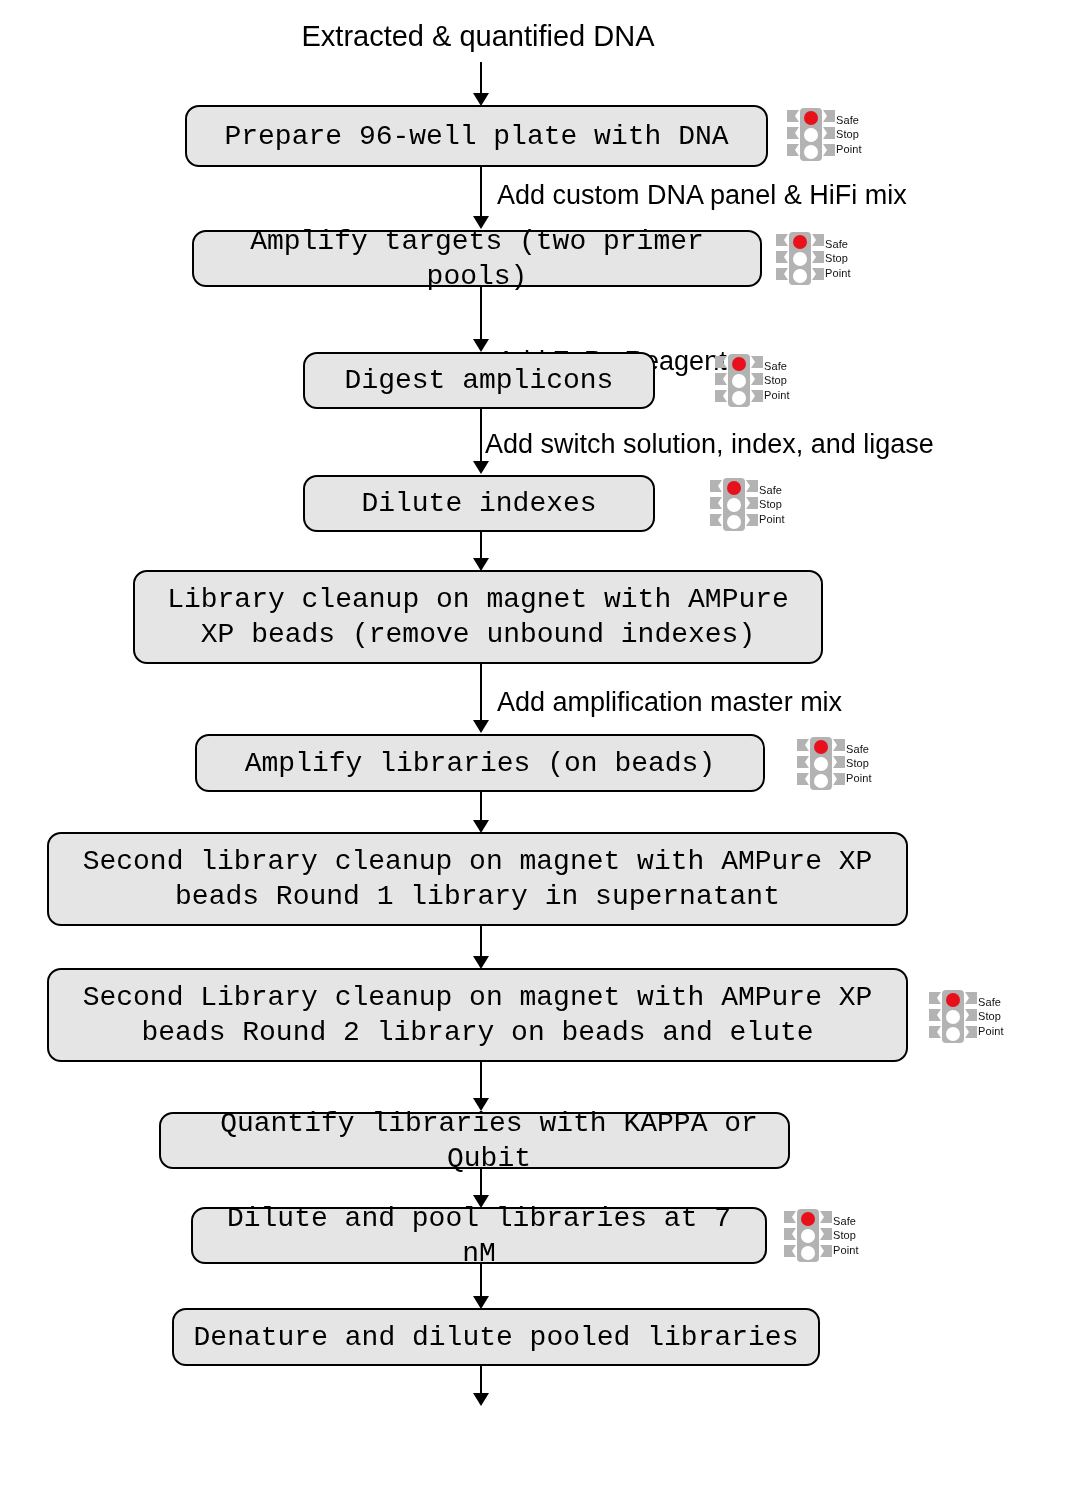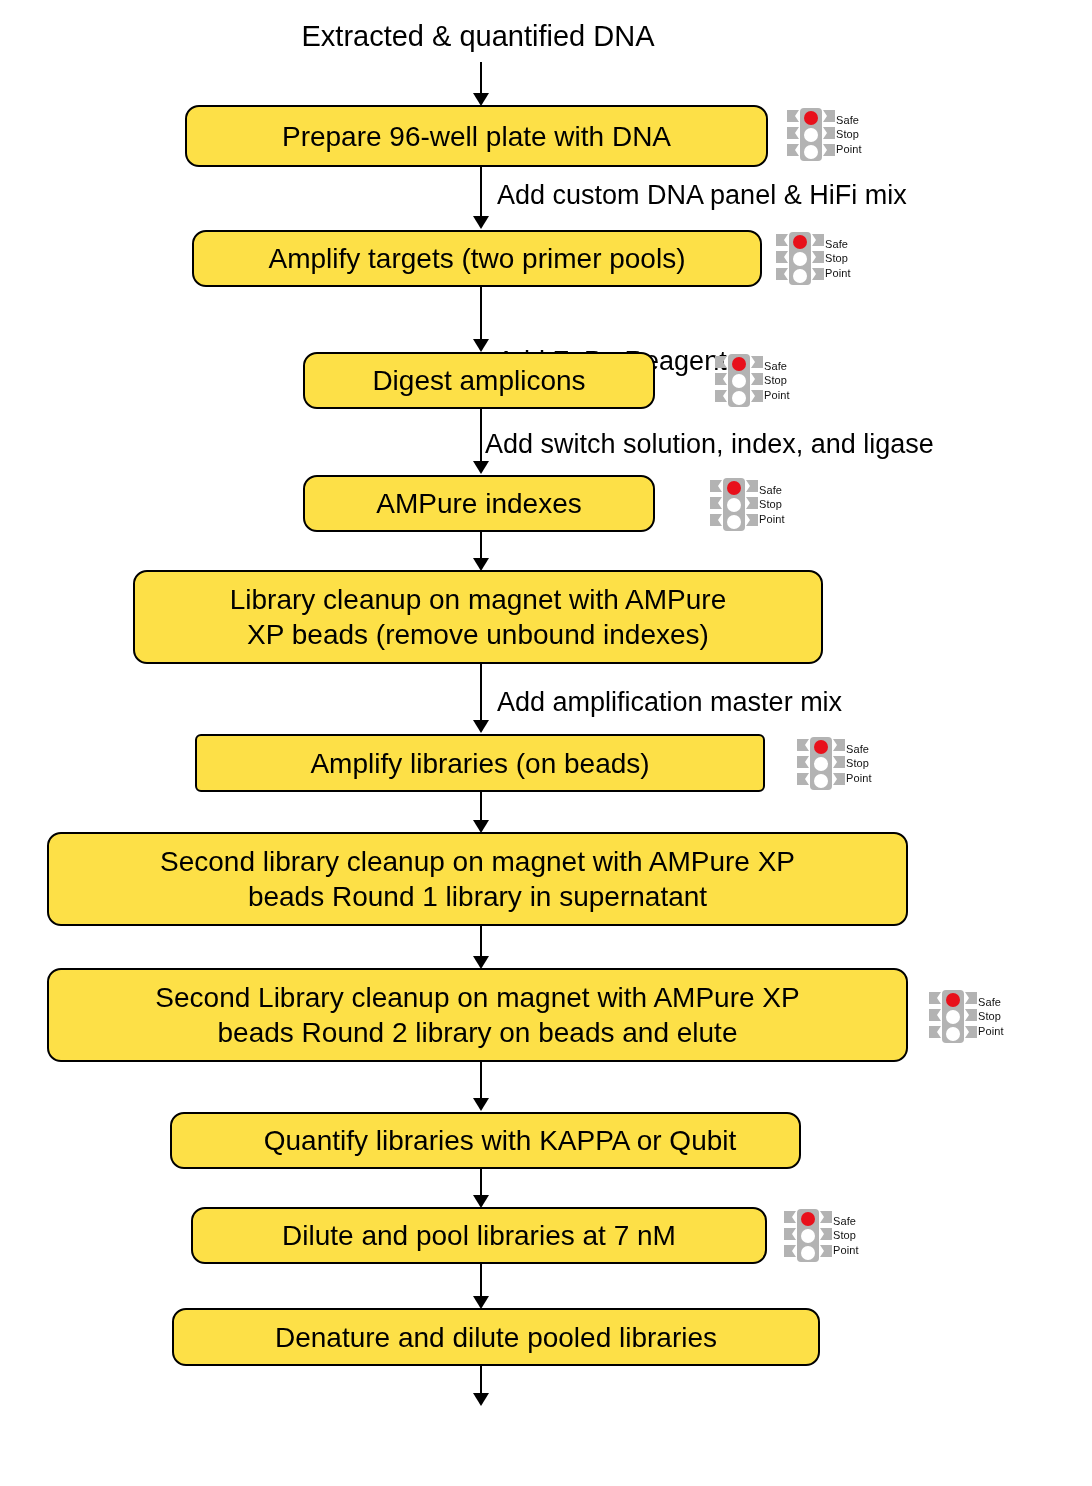--- a/index.html
+++ b/index.html
@@ -11,30 +11,31 @@
     position:relative;
     overflow:hidden;
   }
   #canvas{position:absolute;left:0;top:0;width:1092px;height:1314px;}
 
   .node{
     position:absolute;
     box-sizing:border-box;
     border:2.5px solid #000000;
     border-radius:14px;
-    background:#fde047;
+    background:#e5e5e5;
     display:flex;
     align-items:center;
     justify-content:center;
     text-align:center;
     line-height:1.25;
     font-size:28px;
     color:#000;
     padding:2px 10px;
     white-space:pre-line;
+    font-family:Liberation Mono, monospace;
   }
 
   .start-label{
     position:absolute;
     font-size:29px;
     text-align:center;
     color:#000;
     white-space:nowrap;
   }
 
@@ -172,21 +173,21 @@
       <span>Point</span>
     </div>
   </div>
 
   <div class="conn" style="left:480px;top:409px;height:66px;">
     <div class="stem" style="height:53px;"></div>
     <div class="head" style="top:52px;"></div>
   </div>
   <div class="edge-label" style="left:485px;top:429px;">Add switch solution, index, and ligase</div>
 
-  <div class="node" style="left:303px;top:475px;width:352px;height:57px;">AMPure indexes</div>
+  <div class="node" style="left:303px;top:475px;width:352px;height:57px;">Dilute indexes</div>
   <div class="ssp" style="left:709px;top:477px;">
     <svg class="light-svg" width="50" height="55" viewBox="0 0 50 55">
       <g fill="#b3b3b3">
         <path d="M1,3 L13,3 L9,9 L13,15 L1,15 Z"></path>
         <path d="M1,20 L13,20 L9,26 L13,32 L1,32 Z"></path>
         <path d="M1,37 L13,37 L9,43 L13,49 L1,49 Z"></path>
         <path d="M49,3 L37,3 L41,9 L37,15 L49,15 Z"></path>
         <path d="M49,20 L37,20 L41,26 L37,32 L49,32 Z"></path>
         <path d="M49,37 L37,37 L41,43 L37,49 L49,49 Z"></path>
         <rect x="14" y="1" width="22" height="53" rx="4"></rect>
@@ -209,21 +210,21 @@
 
   <div class="node" style="left:133px;top:570px;width:690px;height:94px;">Library cleanup on magnet with AMPure
 XP beads (remove unbound indexes)</div>
 
   <div class="conn" style="left:480px;top:664px;height:70px;">
     <div class="stem" style="height:57px;"></div>
     <div class="head" style="top:56px;"></div>
   </div>
   <div class="edge-label" style="left:497px;top:687px;">Add amplification master mix</div>
 
-  <div class="node" style="left:195px;top:734px;width:570px;height:58px;border-radius:6px;">Amplify libraries (on beads)</div>
+  <div class="node" style="left:195px;top:734px;width:570px;height:58px;">Amplify libraries (on beads)</div>
   <div class="ssp" style="left:796px;top:736px;">
     <svg class="light-svg" width="50" height="55" viewBox="0 0 50 55">
       <g fill="#b3b3b3">
         <path d="M1,3 L13,3 L9,9 L13,15 L1,15 Z"></path>
         <path d="M1,20 L13,20 L9,26 L13,32 L1,32 Z"></path>
         <path d="M1,37 L13,37 L9,43 L13,49 L1,49 Z"></path>
         <path d="M49,3 L37,3 L41,9 L37,15 L49,15 Z"></path>
         <path d="M49,20 L37,20 L41,26 L37,32 L49,32 Z"></path>
         <path d="M49,37 L37,37 L41,43 L37,49 L49,49 Z"></path>
         <rect x="14" y="1" width="22" height="53" rx="4"></rect>
@@ -274,21 +275,21 @@
       <span>Stop</span>
       <span>Point</span>
     </div>
   </div>
 
   <div class="conn" style="left:480px;top:1062px;height:50px;">
     <div class="stem" style="height:37px;"></div>
     <div class="head" style="top:36px;"></div>
   </div>
 
-  <div class="node" style="left:170px;top:1112px;width:631px;height:57px;padding-left:39px;">Quantify libraries with KAPPA or Qubit</div>
+  <div class="node" style="left:159px;top:1112px;width:631px;height:57px;padding-left:39px;">Quantify libraries with KAPPA or Qubit</div>
 
   <div class="conn" style="left:480px;top:1169px;height:40px;">
     <div class="stem" style="height:27px;"></div>
     <div class="head" style="top:26px;"></div>
   </div>
 
   <div class="node" style="left:191px;top:1207px;width:576px;height:57px;">Dilute and pool libraries at 7 nM</div>
   <div class="ssp" style="left:783px;top:1208px;">
     <svg class="light-svg" width="50" height="55" viewBox="0 0 50 55">
       <g fill="#b3b3b3">

